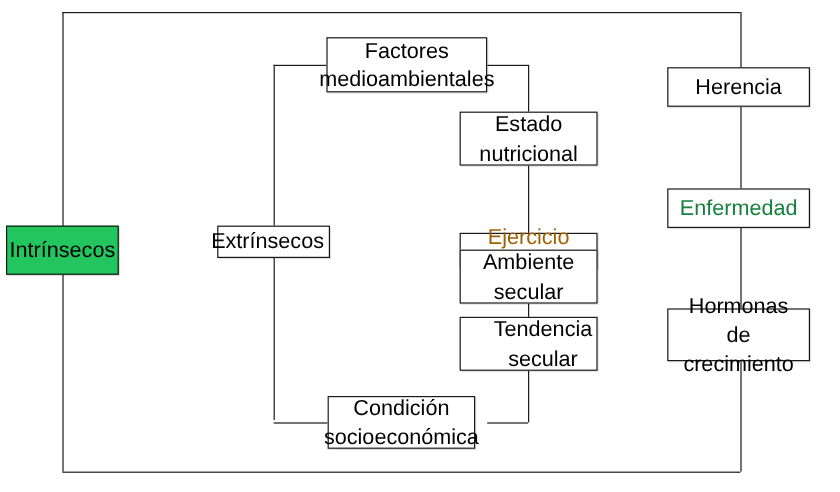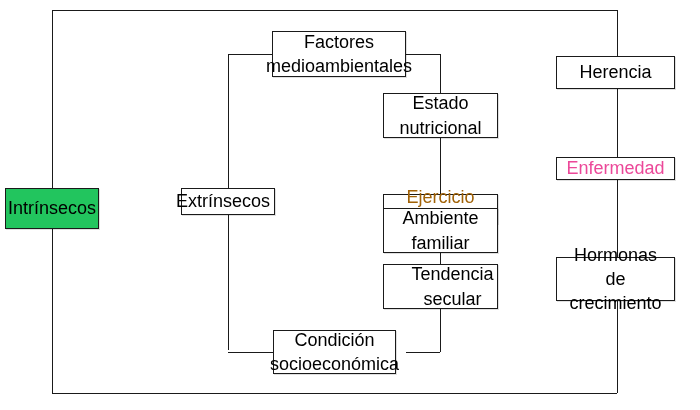--- a/index.html
+++ b/index.html
@@ -72,33 +72,33 @@
     <div class="node" style="left: 383px; top: 93px; width: 115px; height: 45px; border-color: rgb(26, 26, 26); background: rgb(255, 255, 255); color: rgb(0, 0, 0);">
       <span class="label">Estado
 nutricional</span>
     </div>
     <div class="node" style="left: 383px; top: 150px; width: 115px; height: 30px; border-color: rgb(26, 26, 26); background: rgb(255, 255, 255); color: #a16207; margin-top: 44px;">
       <span class="label">Ejercicio
 físico</span>
     </div>
     <div class="node" style="left: 383px; top: 208px; width: 115px; height: 45px; border-color: rgb(26, 26, 26); background: rgb(255, 255, 255); color: rgb(0, 0, 0);">
       <span class="label">Ambiente
-familiar</span>
+secular</span>
     </div>
     <div class="node" style="left: 383px; top: 264px; width: 115px; height: 45px; border-color: rgb(26, 26, 26); background: rgb(255, 255, 255); color: rgb(0, 0, 0); padding-left: 24px;">
       <span class="label">Tendencia
 secular</span>
     </div>
     <div class="node" style="left: 273px; top: 330px; width: 123px; height: 44px; border-color: rgb(26, 26, 26); background: rgb(255, 255, 255); color: rgb(0, 0, 0);">
       <span class="label">Condición
 socioeconómica</span>
     </div>
     <div class="node" style="left: 556px; top: 56px; width: 119px; height: 33px; border-color: rgb(26, 26, 26); background: rgb(255, 255, 255); color: rgb(0, 0, 0);">
       <span class="label">Herencia</span>
     </div>
-    <div class="node" style="left: 556px; top: 157px; width: 119px; height: 23px; border-color: rgb(26, 26, 26); background: rgb(255, 255, 255); color: #ec4899;">
+    <div class="node" style="left: 556px; top: 157px; width: 119px; height: 33px; border-color: rgb(26, 26, 26); background: rgb(255, 255, 255); color: #15803d;">
       <span class="label">Enfermedad</span>
     </div>
     <div class="node" style="left: 556px; top: 257px; width: 119px; height: 44px; border-color: rgb(26, 26, 26); background: rgb(255, 255, 255); color: rgb(0, 0, 0);">
       <span class="label">Hormonas
 de crecimiento</span>
     </div>
   </div>
 
 </body></html>

